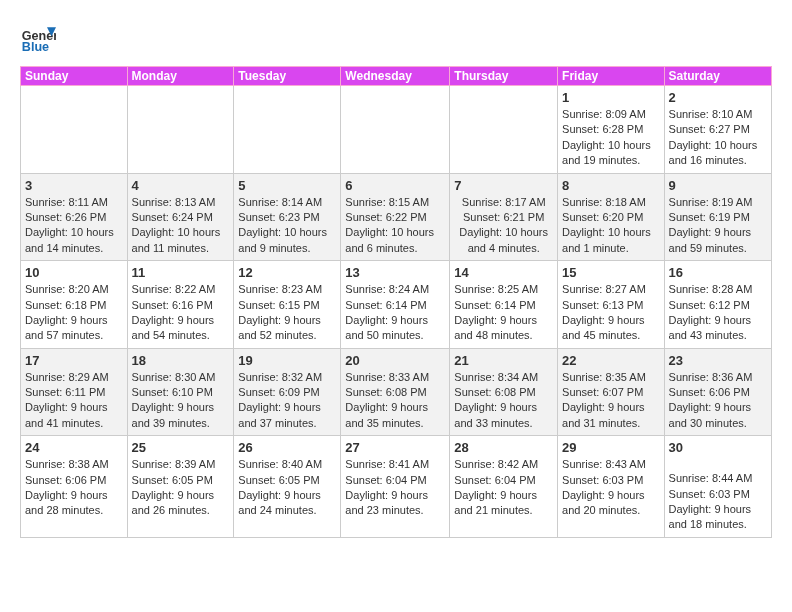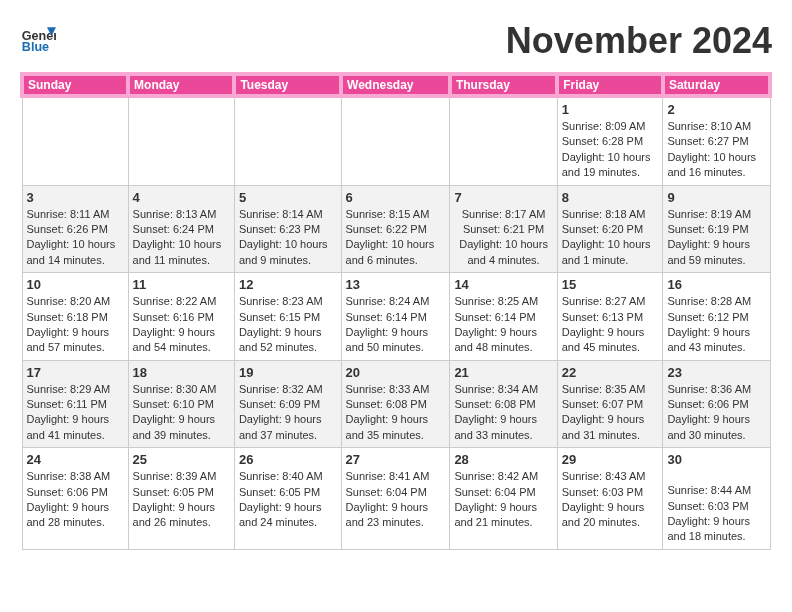--- a/index.html
+++ b/index.html
@@ -36,27 +36,27 @@
     .location {
       font-size: 15px;
       color: #555;
     }
     table {
       width: 100%;
       border-collapse: collapse;
       font-size: 11px;
     }
     thead tr th {
-      background-color: #ec4899;
+      background-color: #d946ef;
       color: #fff;
       padding: 2px 4px;
       text-align: left;
       font-size: 12px;
       font-weight: bold;
-      border: 4px solid #f9a8d4;
+      border: 1px solid #f9a8d4;
     }
     tbody tr td {
       border: 1px solid #ccc;
       padding: 4px;
       vertical-align: top;
       width: 113px;
       height: 80px;
       background: #fff;
     }
     tbody tr:nth-child(even) td {
@@ -81,21 +81,20 @@
 
 <div class="header">
   <div class="logo">
     <svg class="logo-icon" viewBox="0 0 40 40">
       <text x="2" y="22" font-size="14" font-weight="bold" fill="#333">General</text>
       <text x="2" y="34" font-size="14" font-weight="bold" fill="#1a6db5">Blue</text>
       <polygon points="30,8 40,8 35,18" fill="#1a6db5"></polygon>
     </svg>
   </div>
   <div class="title-block">
-    <div class="month-title">November 2024</div>
   </div>
 </div>
 
 <table>
   <thead>
     <tr>
     <th>Sunday</th>
         <th>Monday</th>
         <th>Tuesday</th>
         <th>Wednesday</th>

